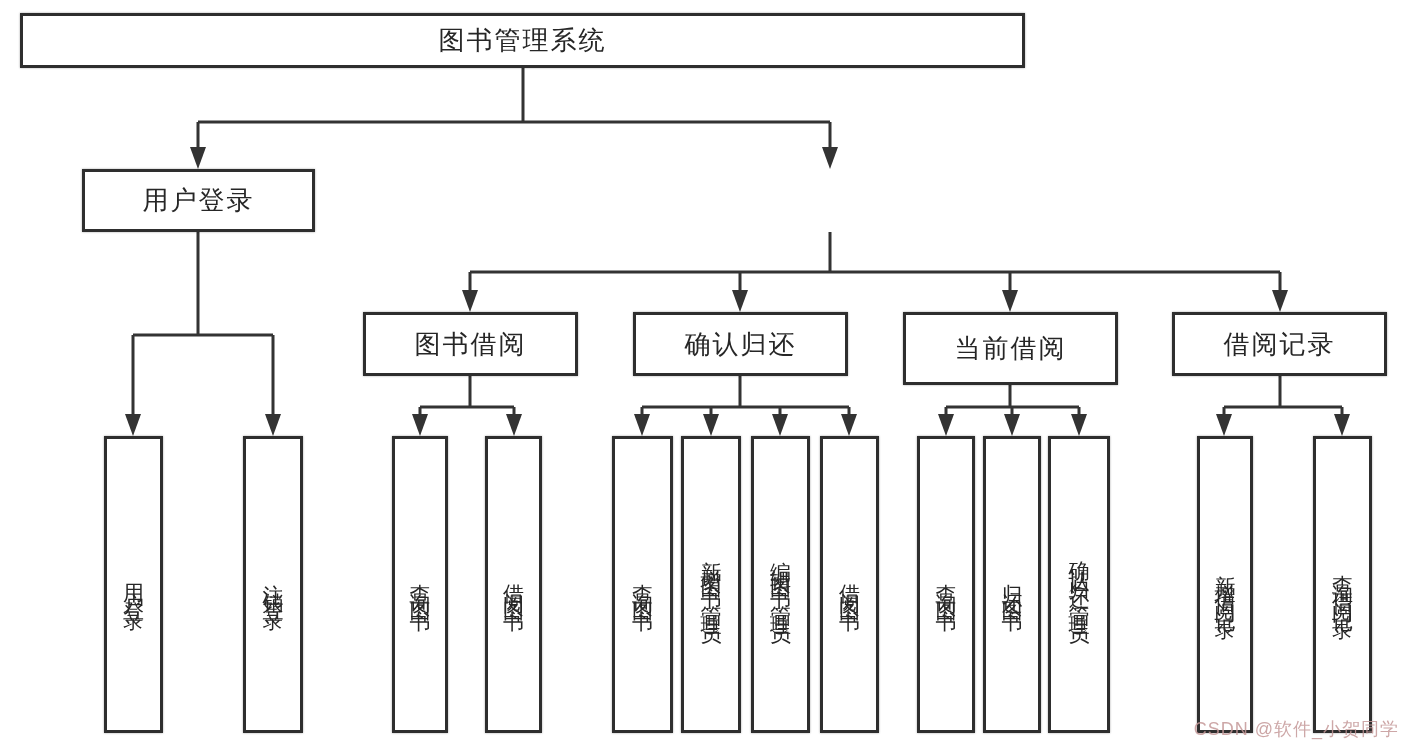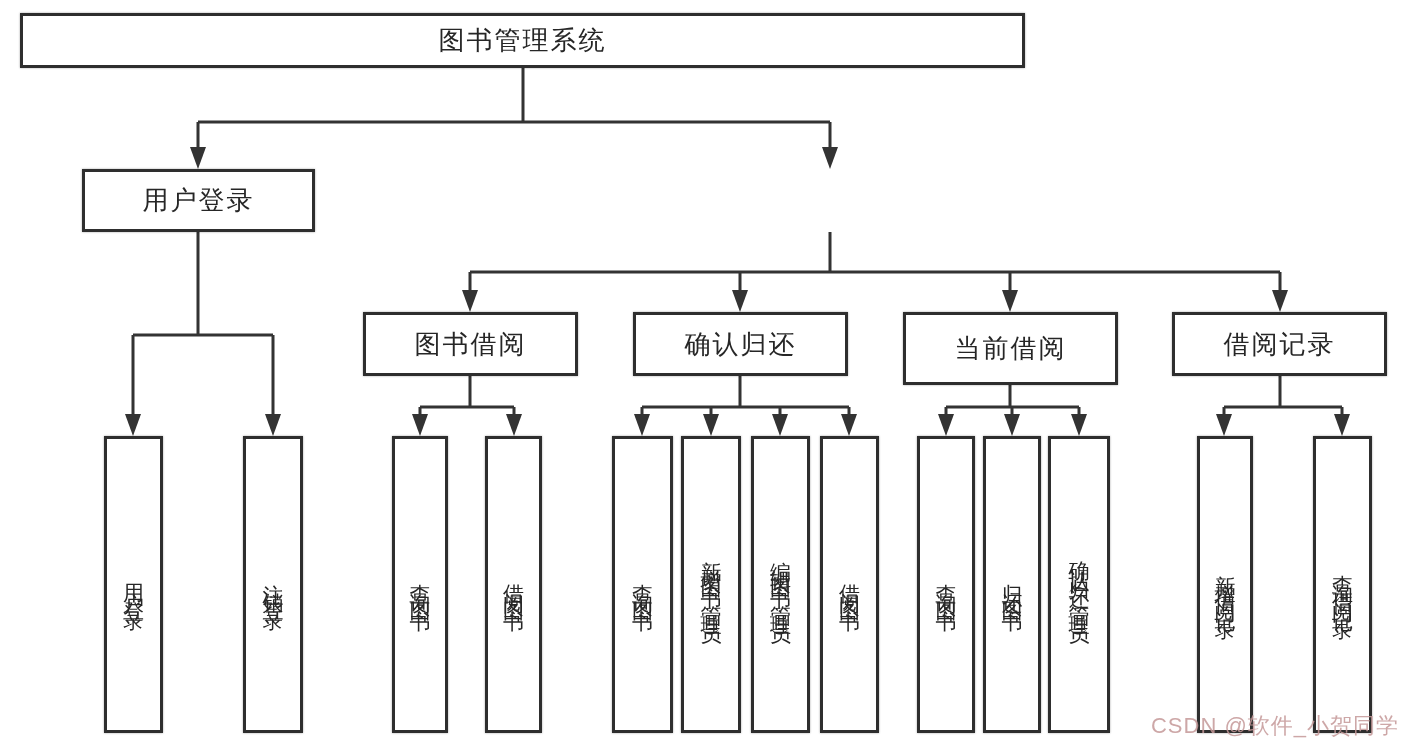--- a/index.html
+++ b/index.html
@@ -36,21 +36,21 @@
     writing-mode: vertical-rl;
     text-orientation: mixed;
     font-size: 21px;
     letter-spacing: 9px;
     white-space: nowrap;
   }
   .watermark {
     position: absolute;
     right: 6px;
     bottom: 6px;
-    font-size: 22px;
+    font-size: 18px;
     letter-spacing: 1px;
     color: rgba(196, 152, 152, 0.85);
     white-space: nowrap;
     pointer-events: none;
   }
 </style>
 </head>
 <body>
 
 <div class="canvas">

